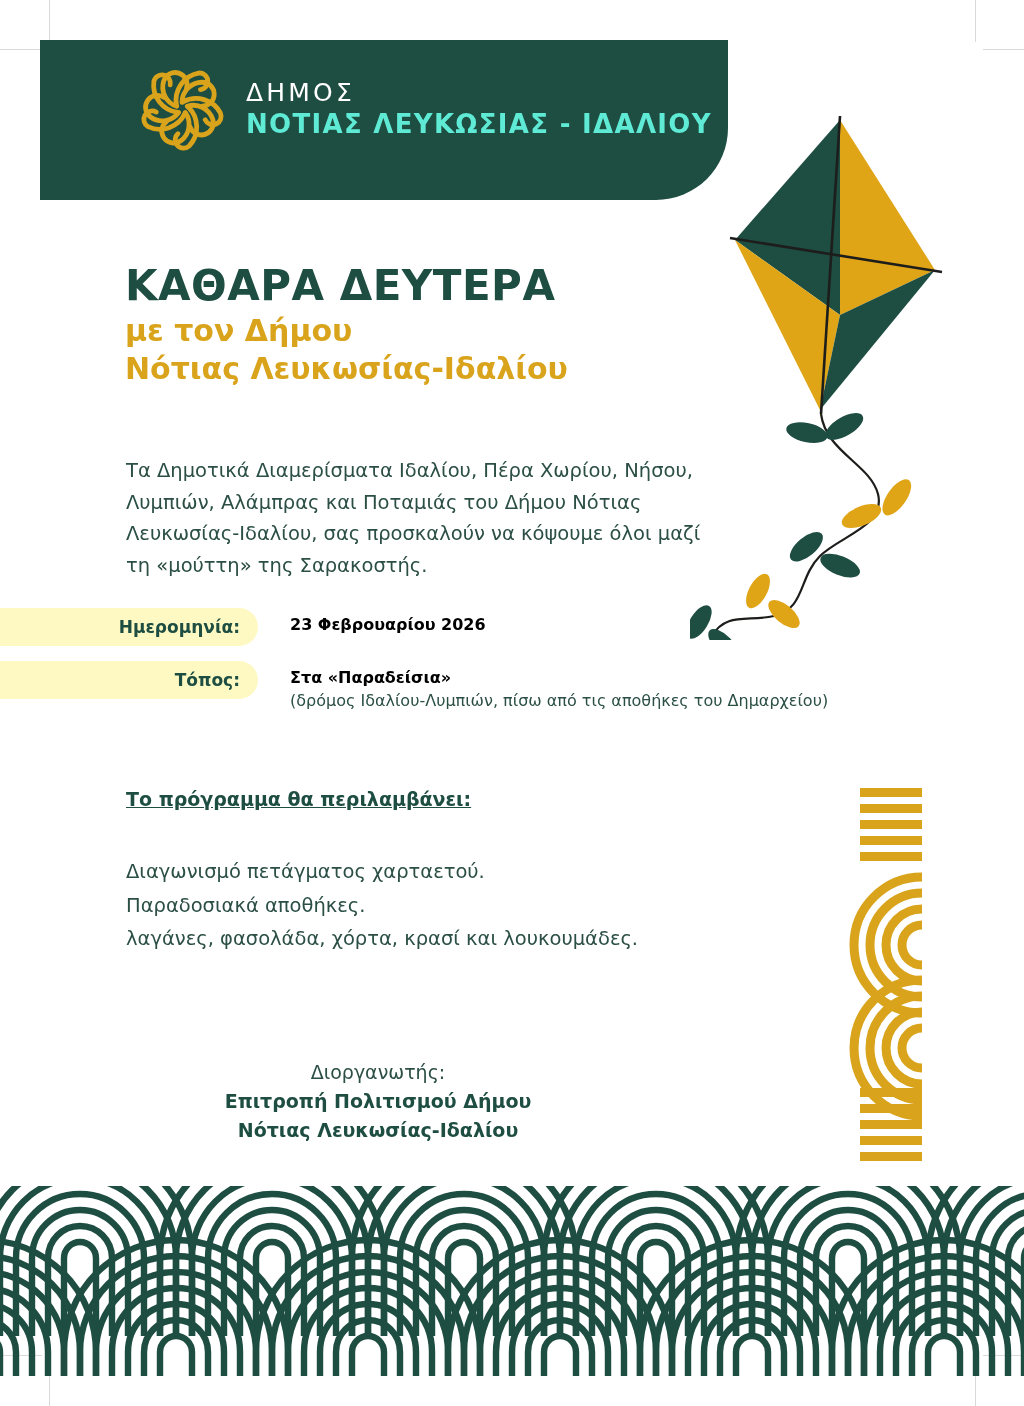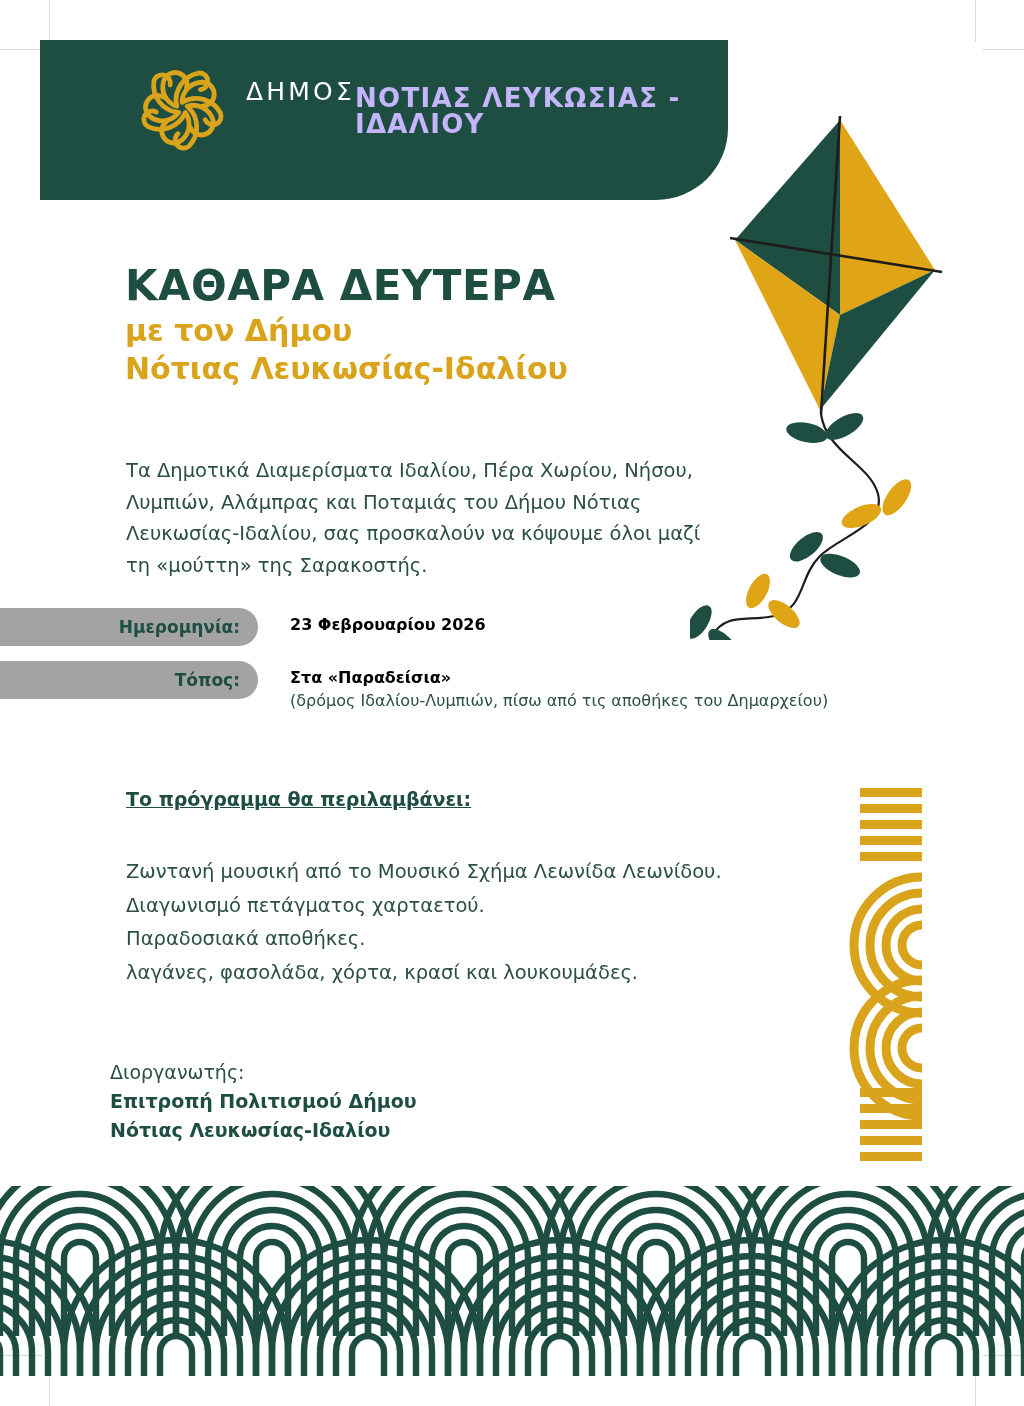--- a/index.html
+++ b/index.html
@@ -14,55 +14,55 @@
   .cm-v{width:1px;}
   .cm-h{height:1px;}
 
   
   .header{
     position:absolute;left:40px;top:40px;width:688px;height:160px;
     background:#1e4d42;border-bottom-right-radius:72px;
   }
   .logo-wrap{position:absolute;left:96px;top:22px;display:flex;align-items:center;gap:18px;}
   .logo-mark{width:92px;height:92px;flex:0 0 92px;}
-  .logo-text{display:flex;flex-direction:row;justify-content:center;line-height:1.0;}
+  .logo-text{display:flex;flex-direction:column;justify-content:center;line-height:1.0;}
   .logo-l1{color:#ffffff;font-size:25px;letter-spacing:3.2px;font-weight:400;}
-  .logo-l2{color:#c4b5fd;font-size:26px;letter-spacing:1.3px;font-weight:700;margin-top:6px;}
+  .logo-l2{color:#5eead4;font-size:26px;letter-spacing:1.3px;font-weight:700;margin-top:6px;}
 
   
   .kite{position:absolute;left:690px;top:80px;width:300px;height:560px;}
 
   
   .titles{position:absolute;left:125px;top:263px;width:600px;}
   .t-main{color:#1e4d42;font-size:42px;font-weight:800;letter-spacing:0.5px;line-height:1.08;}
   .t-sub1{color:#D9A41B;font-size:30px;font-weight:800;line-height:1.24;margin-top:4px;}
   .t-sub2{color:#D9A41B;font-size:30px;font-weight:800;line-height:1.24;}
 
   
   .intro{position:absolute;left:126px;top:455px;width:580px;
          color:#2b4f45;font-size:19.5px;line-height:1.62;}
 
   
   .info{position:absolute;left:0;top:608px;width:900px;}
   .irow{position:relative;margin-bottom:13px;min-height:40px;}
   .ipill{position:absolute;left:0;top:0;width:258px;height:38px;
-         background:#a3a3a3;border-top-right-radius:20px;border-bottom-right-radius:20px;
+         background:#fef9c3;border-top-right-radius:20px;border-bottom-right-radius:20px;
          display:flex;align-items:center;justify-content:flex-end;
          padding-right:18px;box-sizing:border-box;}
   .ipill span{color:#1e4d42;font-size:17px;font-weight:700;}
   .ival{margin-left:290px;padding-top:6px;}
   .ival .v1{color:#000000;font-size:16px;font-weight:700;line-height:1.35;}
   .ival .v2{color:#2b4f45;font-size:16px;line-height:1.4;margin-top:1px;}
 
   
   .prog-title{position:absolute;left:126px;top:788px;color:#1e4d42;font-size:19px;font-weight:700;text-decoration:underline;}
   .prog-body{position:absolute;left:126px;top:855px;width:660px;
              color:#2b4f45;font-size:19.5px;line-height:1.72;}
 
-  .org{position:absolute;left:110px;top:1058px;width:520px;color:#2b4f45;font-size:19px;line-height:1.52;}
+  .org{position:absolute;left:118px;top:1058px;width:520px;color:#2b4f45;font-size:19px;line-height:1.52;text-align:center;}
   .org .ol1{font-weight:400;}
   .org .ol2,.org .ol3{font-weight:700;color:#1e4d42;}
 
   
   .deco{position:absolute;left:838px;top:784px;width:116px;height:388px;}
 
   
   .waves{position:absolute;left:0px;top:1186px;width:1024px;height:190px;}
 </style>
 </head>
@@ -171,21 +171,20 @@
       </div>
       <div class="ival">
         <div class="v1">Στα «Παραδείσια»</div>
         <div class="v2">(δρόμος Ιδαλίου-Λυμπιών, πίσω από τις αποθήκες του Δημαρχείου)</div>
       </div>
     </div>
   </div>
 
   <div class="prog-title">Το πρόγραμμα θα περιλαμβάνει:</div>
   <div class="prog-body">
-    <div>Ζωντανή μουσική από το Μουσικό Σχήμα Λεωνίδα Λεωνίδου.</div>
     <div>Διαγωνισμό πετάγματος χαρταετού.</div>
     <div>Παραδοσιακά αποθήκες.</div>
     <div>λαγάνες, φασολάδα, χόρτα, κρασί και λουκουμάδες.</div>
   </div>
 
   <div class="org">
     <div class="ol1">Διοργανωτής:</div>
     <div class="ol2">Επιτροπή Πολιτισμού Δήμου</div>
     <div class="ol3">Νότιας Λευκωσίας-Ιδαλίου</div>
   </div>

